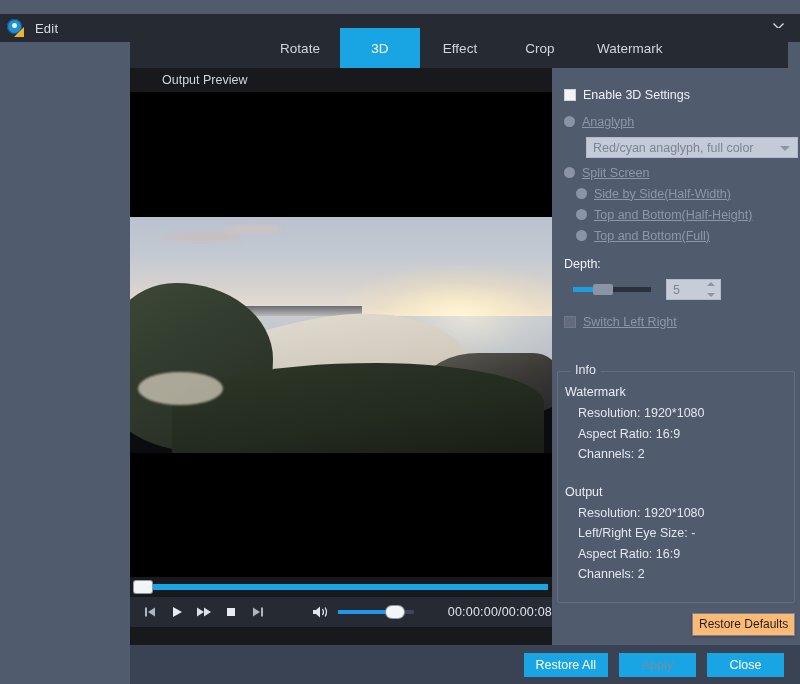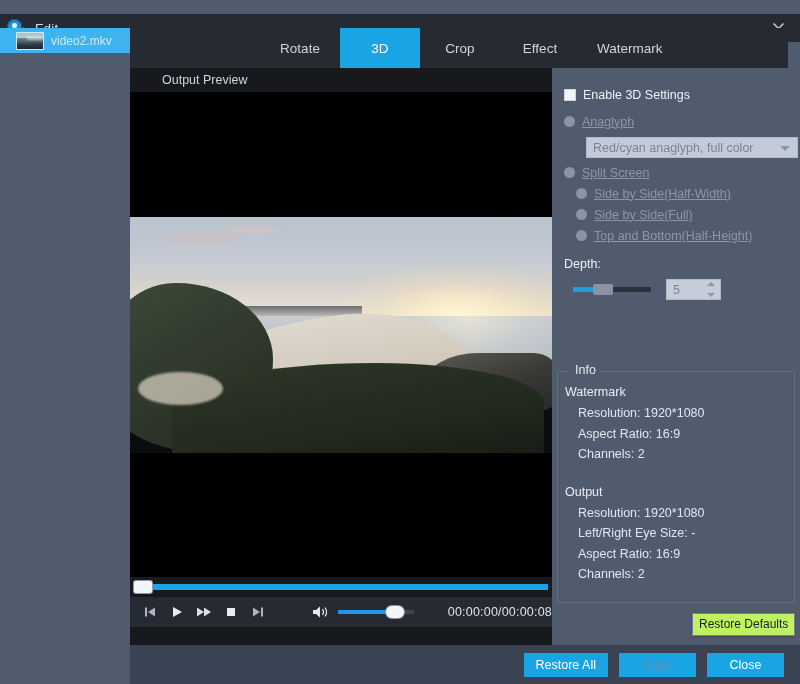--- a/index.html
+++ b/index.html
@@ -296,21 +296,21 @@
     color: #e4e9ef; font-size: 12.5px;
   }
   .info-body { padding: 13px 0 0 7px; }
   .info-h { color: #eaeef4; font-size: 12.5px; margin-bottom: 4px; }
   .info-line { color: #e2e7ee; font-size: 12.5px; margin-left: 13px; line-height: 20.5px; }
   .info-gap { height: 20px; }
 
   
   .tooltip {
     position: absolute; left: 692px; top: 613px;
-    background: #bef264; border: 1px solid #7b8494;
+    background: #fdba74; border: 1px solid #7b8494;
     color: #1c1f24; font-size: 12px;
     padding: 3px 6px 4px 6px; white-space: nowrap;
     box-shadow: 0 1px 2px rgba(0,0,0,.25);
   }
 
   
   .bottombar {
     position: absolute; left: 130px; top: 645px; width: 670px; height: 39px;
     background: #3a4353;
     display: flex; align-items: center; justify-content: flex-end;
@@ -336,32 +336,26 @@
       <div class="tag"></div>
     </div>
     <div class="title-text">Edit</div>
     <div class="titlebar-close">
       <svg width="13" height="13" viewBox="0 0 13 13">
         <path d="M1.5 1.5 L11.5 11.5 M11.5 1.5 L1.5 11.5" stroke="#d5dae1" stroke-width="1.4" fill="none"></path>
       </svg>
     </div>
   </div>
 
-  <div class="filelist">
-    <div class="file-item">
-      <div class="file-thumb"></div>
-      <div class="file-name">video2.mkv</div>
-    </div>
-  </div>
 
   <div class="tabbar">
     <div class="tab">Rotate</div>
     <div class="tab active">3D</div>
+    <div class="tab">Effect</div>
     <div class="tab">Crop</div>
-    <div class="tab">Effect</div>
     <div class="tab">Watermark</div>
   </div>
 
   <div class="preview-col">
     <div class="preview-label">Output Preview</div>
 
     <div class="video-stage">
       <div class="video-frame">
         <div class="vf-sky"></div>
         <div class="vf-cloud c1"></div>
@@ -451,43 +445,47 @@
       <span class="radio"></span>
       <span class="lbl dim">Split Screen</span>
     </div>
 
     <div class="row indent1">
       <span class="radio"></span>
       <span class="lbl dim">Side by Side(Half-Width)</span>
     </div>
     <div class="row indent1">
       <span class="radio"></span>
-      <span class="lbl dim">Side by Side(Full)</span>
+      <span class="lbl dim">Top and Bottom(Half-Height)</span>
     </div>
     <div class="row indent1">
       <span class="radio"></span>
-      <span class="lbl dim">Top and Bottom(Half-Height)</span>
+      <span class="lbl dim">Top and Bottom(Full)</span>
     </div>
 
     <div class="depth-label">Depth:</div>
 
     <div class="depth-row">
       <div class="depth-track">
         <div class="depth-fill"></div>
         <div class="depth-handle"></div>
       </div>
       <div class="spin">
         <span>5</span>
         <span class="arrows">
           <i class="up"></i>
             <i class="dn"></i>
         </span>
       </div>
     </div>
 
+    <div class="row" style="margin-top:11px;">
+      <span class="chk" style="background:#626c7e;border:1px solid #6f7989;"></span>
+      <span class="lbl dim">Switch Left Right</span>
+    </div>
   </div>
 
   <div class="info-group">
     <div class="info-legend">Info</div>
     <div class="info-body">
       <div class="info-h">Watermark</div>
       <div class="info-line">Resolution: 1920*1080</div>
       <div class="info-line">Aspect Ratio: 16:9</div>
       <div class="info-line">Channels: 2</div>
       <div class="info-gap"></div>

